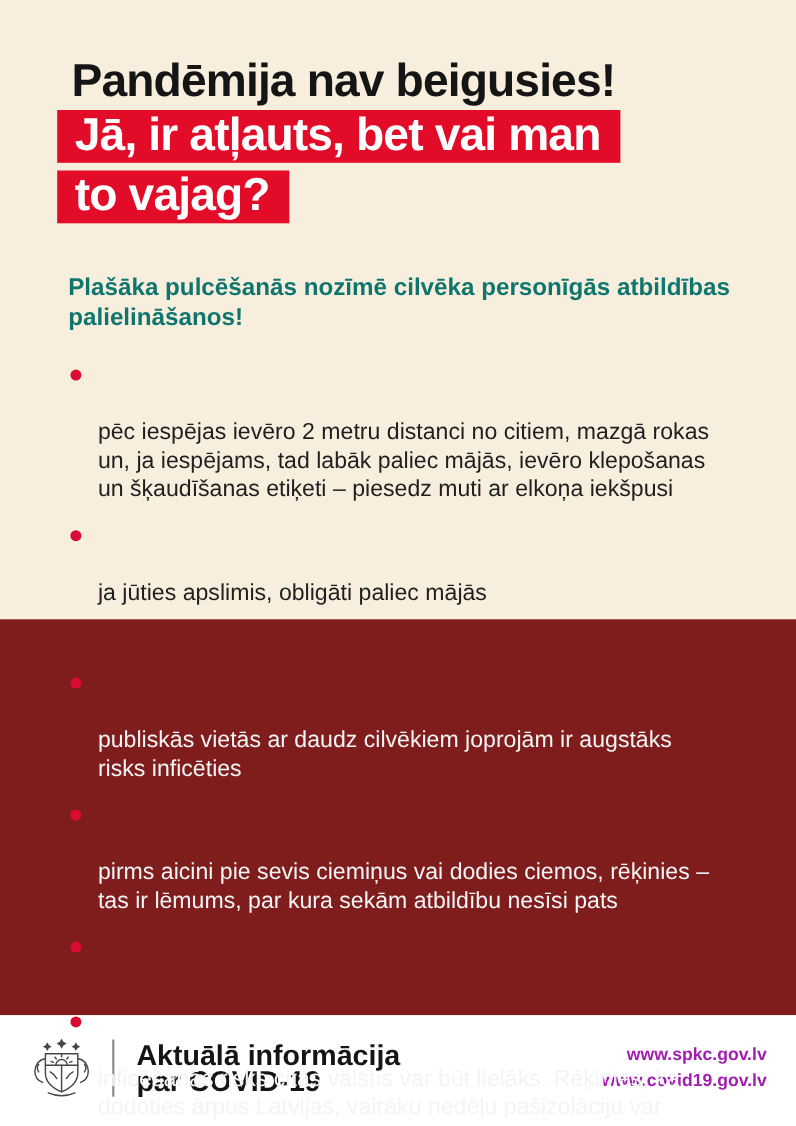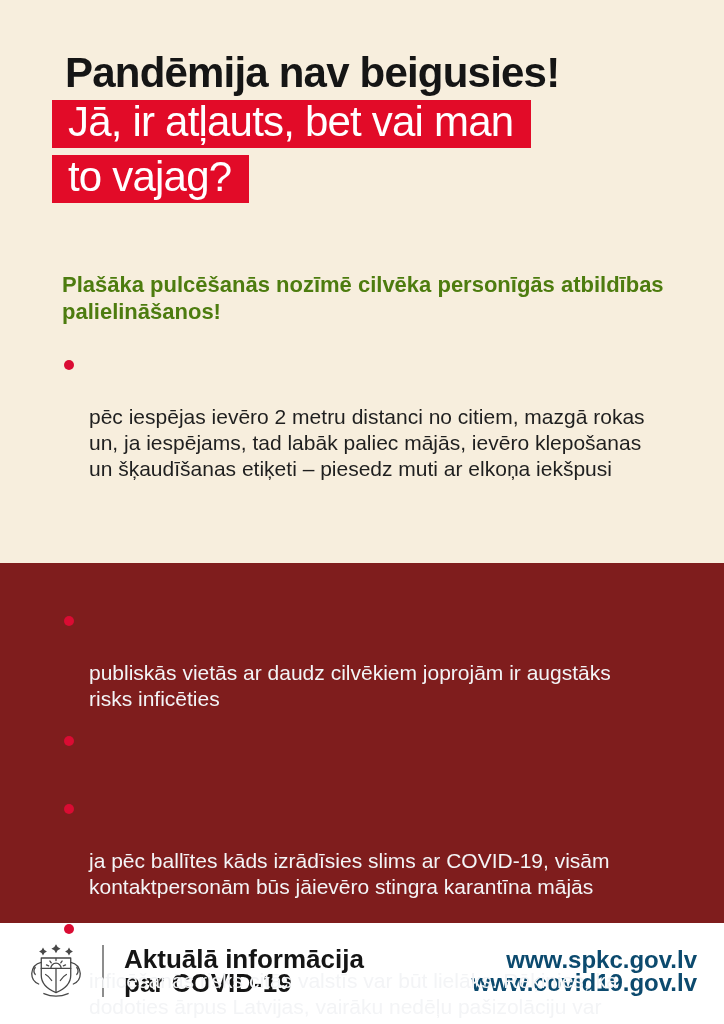--- a/index.html
+++ b/index.html
@@ -27,31 +27,31 @@
     letter-spacing: -0.8px;
     color: #151515;
   }
   .headline { margin: 0; }
   .headline-line {
     display: table;
     background: #e20b28;
     color: #ffffff;
     font-size: 42px;
     line-height: 41px;
-    font-weight: 400;
+    font-weight: 700;
     letter-spacing: -0.8px;
     padding: 1px 18px 6px 16px;
     margin: 0 0 7px 52px;
   }
   .subheading {
-    margin: 68px 0 0 62px;
+    margin: 44px 0 0 62px;
     font-size: 22px;
     line-height: 27px;
     font-weight: 700;
-    color: #4d7c0f;
+    color: #0f766e;
     white-space: pre-line;
   }
 
   
   .bullet-list {
     list-style: none;
     margin: 27px 0 0 0;
     padding: 0 30px 0 62px;
   }
   .bullet-list li {
@@ -102,24 +102,24 @@
   .footer-caption {
     font-size: 26px;
     line-height: 24px;
     font-weight: 700;
     color: #151515;
     white-space: pre-line;
   }
   .footer-urls {
     margin-left: auto;
     text-align: right;
-    font-size: 24px;
+    font-size: 16px;
     line-height: 23px;
     font-weight: 700;
-    color: #0c4a6e;
+    color: #a21caf;
   }
 </style>
 </head>
 <body>
 
 <div class="poster">
 
   <section class="top-section">
     <h1 class="poster-title">Pandēmija nav beigusies!</h1>
     <div class="headline">
@@ -128,37 +128,41 @@
     </div>
     <p class="subheading">Plašāka pulcēšanās nozīmē cilvēka personīgās atbildības
 palielināšanos!</p>
     <ul class="bullet-list">
       <li>
         <span class="bullet-dot"></span>
         <span>pēc iespējas ievēro 2 metru distanci no citiem, mazgā rokas
 un, ja iespējams, tad labāk paliec mājās, ievēro klepošanas
 un šķaudīšanas etiķeti – piesedz muti ar elkoņa iekšpusi</span>
       </li>
+      <li>
+        <span class="bullet-dot"></span>
+        <span>ja jūties apslimis, obligāti paliec mājās</span>
+      </li>
     </ul>
   </section>
 
   <section class="bottom-section">
     <ul class="bullet-list">
       <li>
         <span class="bullet-dot"></span>
         <span>publiskās vietās ar daudz cilvēkiem joprojām ir augstāks
 risks inficēties</span>
       </li>
       <li>
         <span class="bullet-dot"></span>
-      </li>
-      <li>
-        <span class="bullet-dot"></span>
-        <span>ja pēc ballītes kāds izrādīsies slims ar COVID-19, visām
-kontaktpersonām būs jāievēro stingra karantīna mājās</span>
+        <span>pirms aicini pie sevis ciemiņus vai dodies ciemos, rēķinies –
+tas ir lēmums, par kura sekām atbildību nesīsi pats</span>
+      </li>
+      <li>
+        <span class="bullet-dot"></span>
       </li>
       <li>
         <span class="bullet-dot"></span>
         <span>inficēšanās risks citās valstīs var būt lielāks. Rēķinies, ka
 dodoties ārpus Latvijas, vairāku nedēļu pašizolāciju var
 nākties ievērot gan citās valstīs, gan atgriežoties Latvijā</span>
       </li>
     </ul>
   </section>
 

